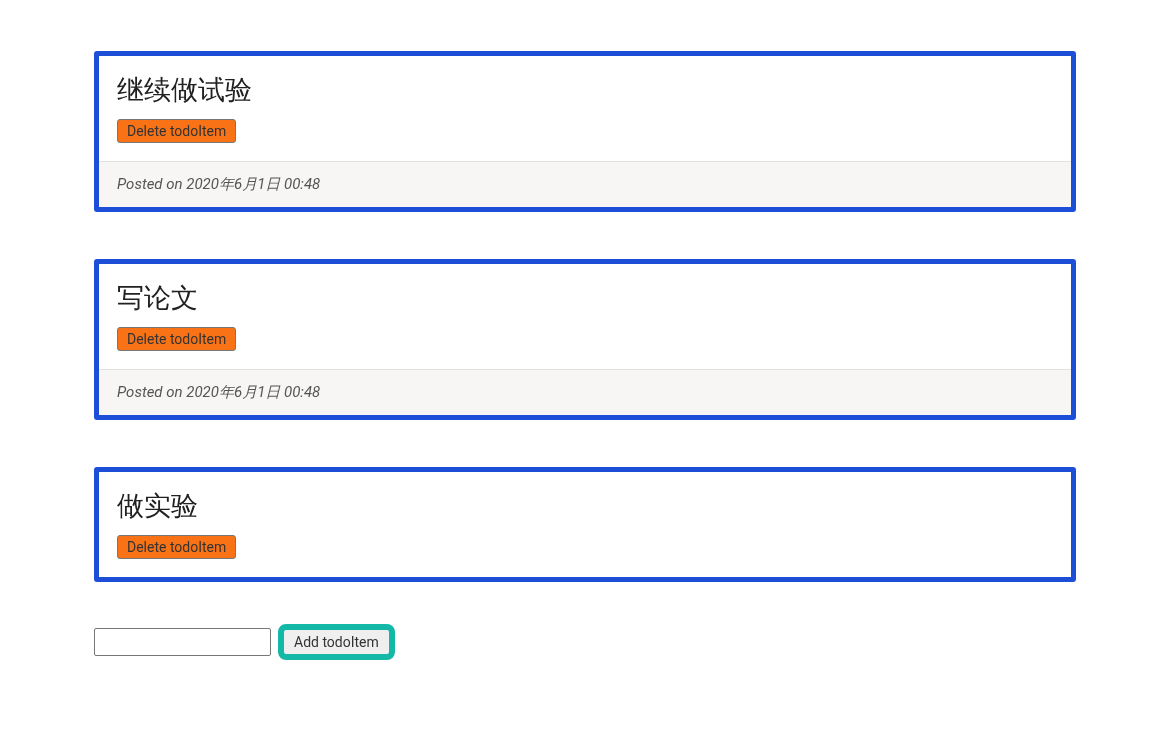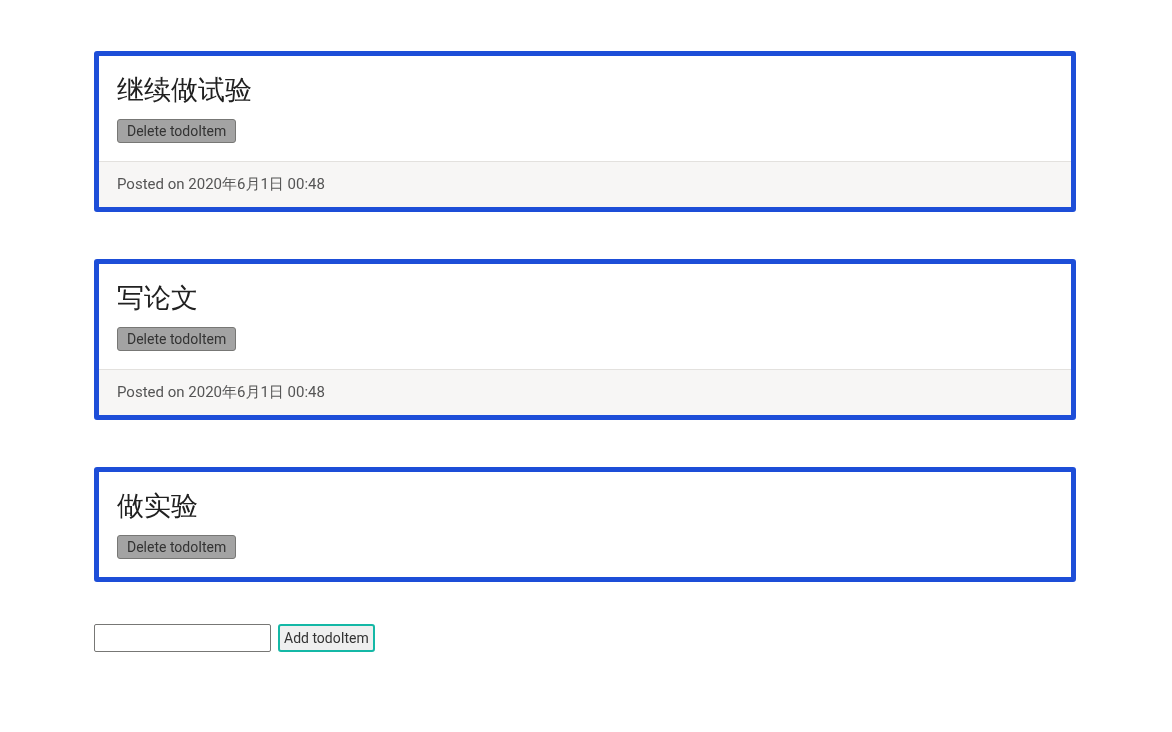--- a/index.html
+++ b/index.html
@@ -30,56 +30,57 @@
       padding: 16px 18px 18px 18px;
     }
     .card-title {
       font-size: 27px;
       font-weight: 500;
       color: #212121;
       margin-bottom: 11px;
       letter-spacing: 0px;
     }
     .delete-btn {
-      background: #a3a3a3;
+      background: #f97316;
       border: 1px solid #777775;
       border-radius: 3px;
       padding: 3px 9px;
       font-size: 14px;
       color: #333333;
       cursor: pointer;
       font-family: inherit;
     }
     .card-footer {
       background: #f7f6f5;
       border-top: 1px solid #e3e1de;
       padding: 13px 18px;
       color: #555555;
       font-size: 15px;
+      font-style: italic;
     }
     .add-form {
       margin-top: 42px;
       display: flex;
       align-items: center;
       gap: 7px;
     }
     .add-input {
       width: 177px;
       height: 28px;
       border: 1px solid #777775;
       border-radius: 2px;
       padding: 2px 6px;
       font-size: 14px;
       font-family: inherit;
     }
     .add-btn {
       background: #efefef;
-      border: 2px solid #14b8a6;
-      border-radius: 3px;
-      padding: 4px 4px;
+      border: 6px solid #14b8a6;
+      border-radius: 8px;
+      padding: 4px 10px;
       font-size: 14px;
       color: #333333;
       cursor: pointer;
       font-family: inherit;
     }
   </style>
 </head>
 <body>
 
 <div class="container">

